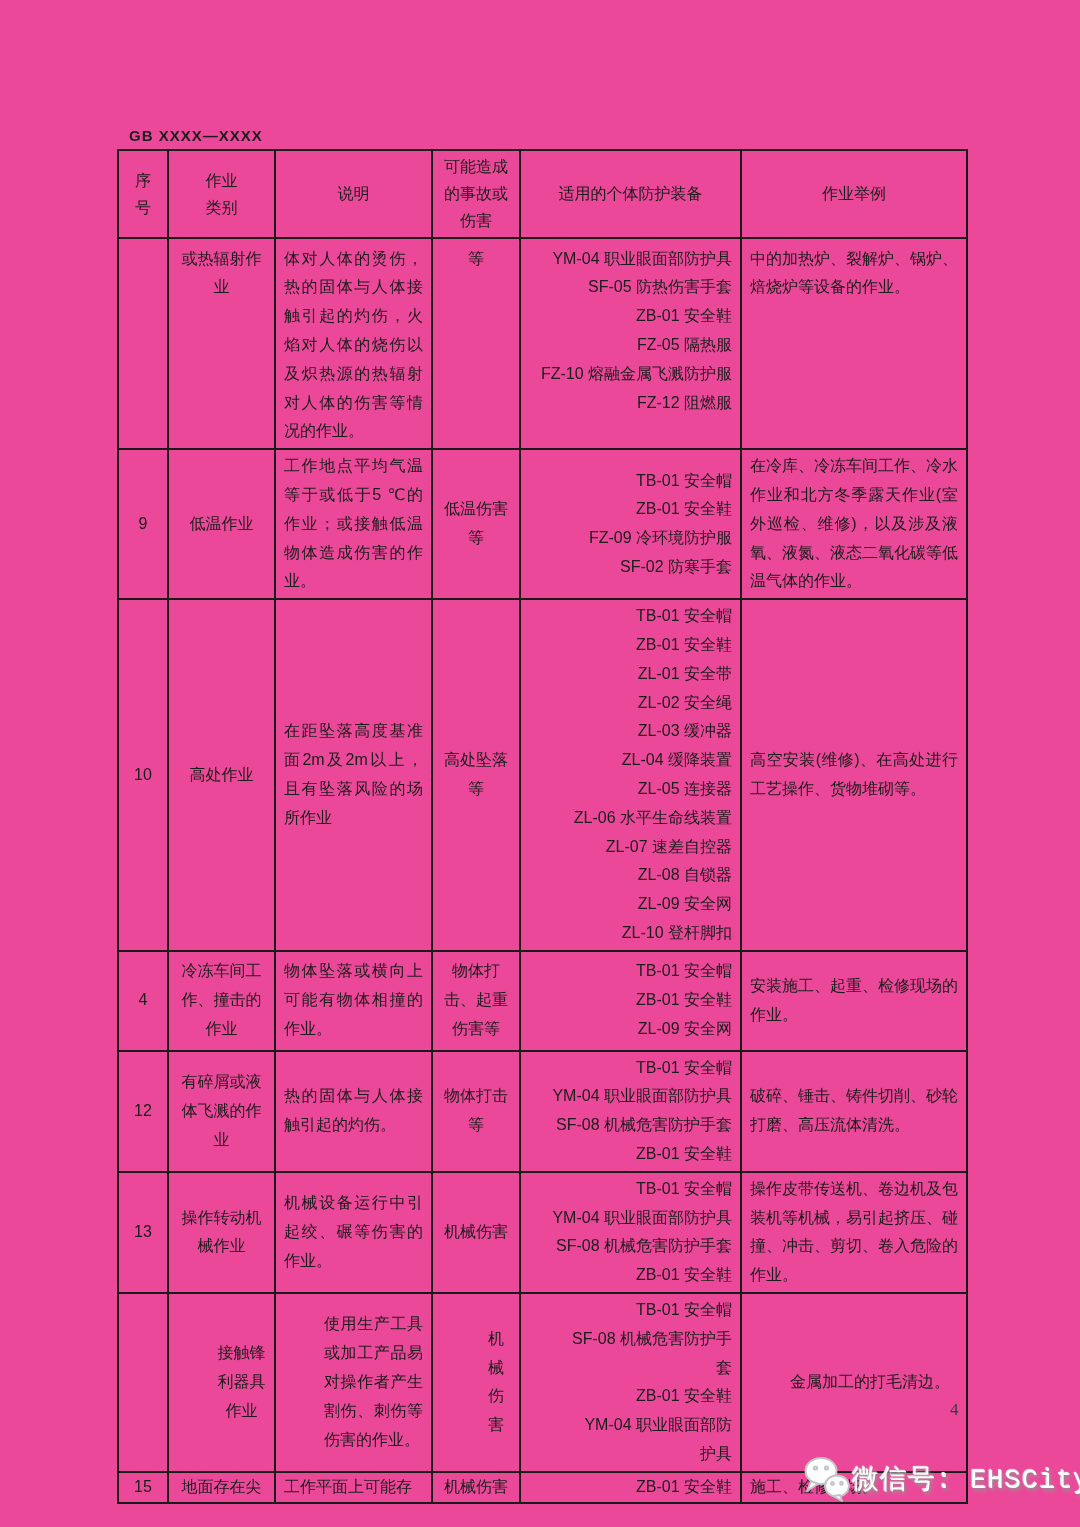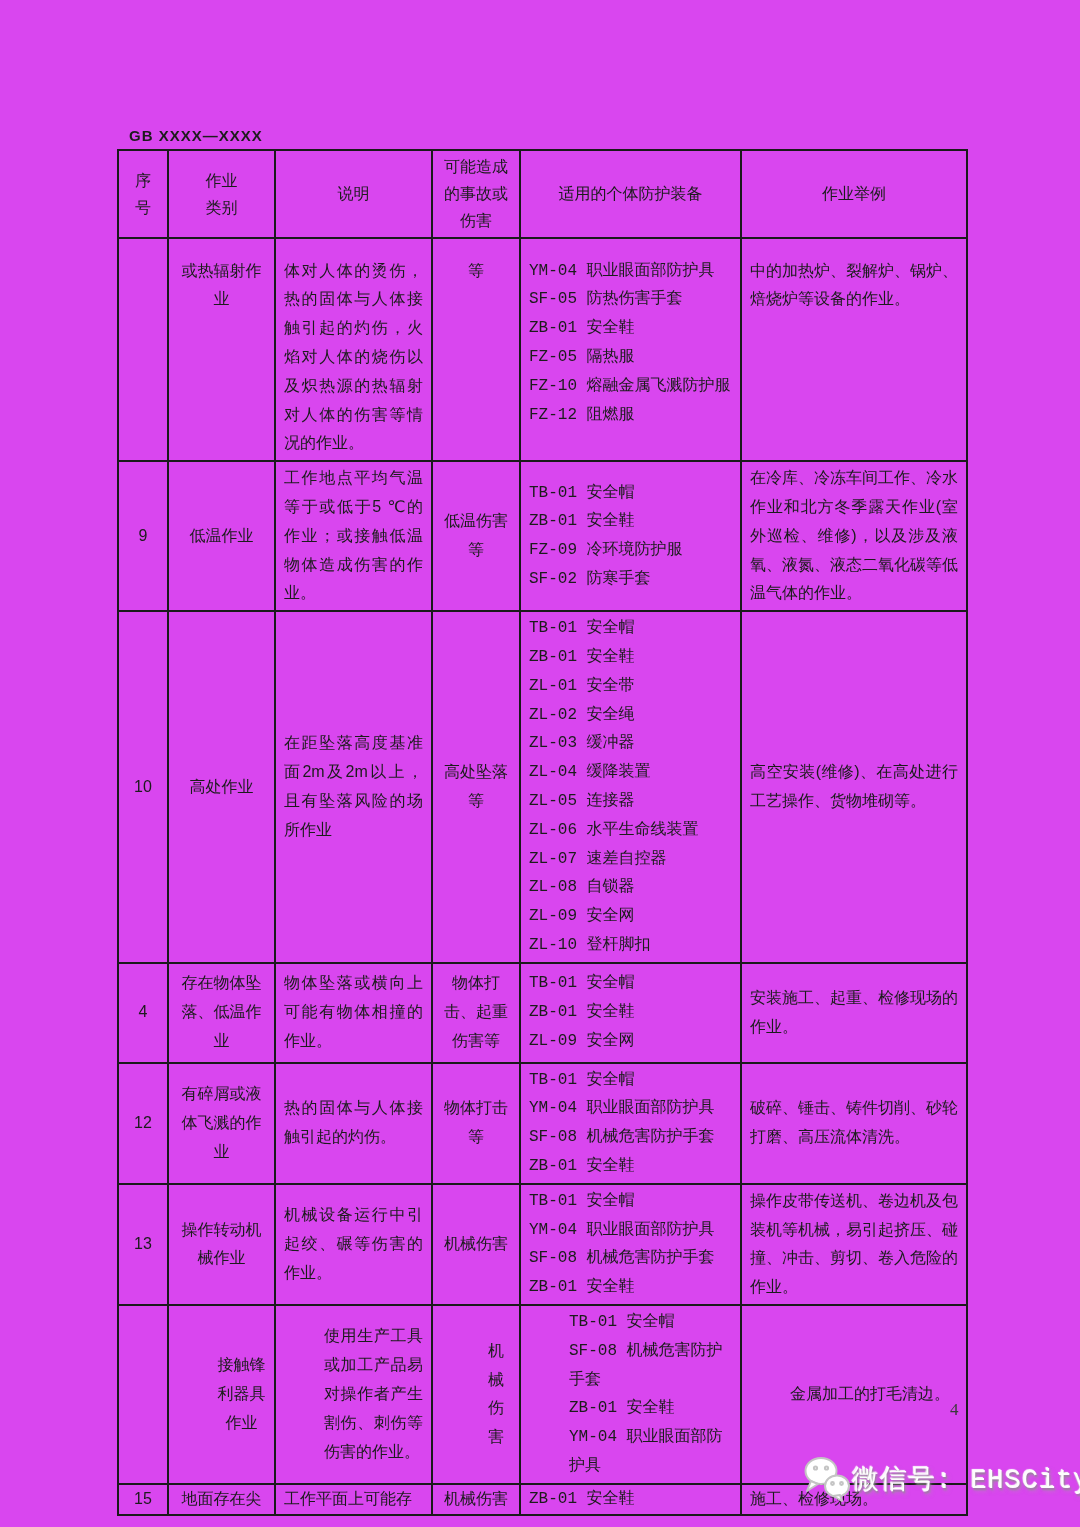--- a/index.html
+++ b/index.html
@@ -5,21 +5,21 @@
   * { margin: 0; padding: 0; box-sizing: border-box; }
   html, body { background: #ffffff; }
   body {
     width: 1080px; height: 1527px;
     font-family: "Liberation Sans", "DejaVu Sans", sans-serif;
     color: #1c1c1c;
   }
   .page {
     position: relative;
     width: 1080px; height: 1527px;
-    background: #d946ef;
+    background: #ec4899;
     overflow: hidden;
   }
   .doc-header {
     position: absolute;
     left: 129px; top: 127px;
     font-size: 15px;
     font-weight: 600;
     letter-spacing: 1px;
     color: #1c1c1c;
     white-space: pre;
@@ -43,23 +43,23 @@
   table.ppe thead th {
     font-weight: 400;
     text-align: center;
     white-space: pre-line;
     height: 83px;
     line-height: 1.7;
   }
   td.c-no, td.c-cat, td.c-haz { text-align: center; }
   td.c-desc { text-align: justify; border-radius: 8px; }
   td.c-ex { text-align: justify; }
-  td.c-equip { white-space: pre-line; padding-left: 14px; text-align: left; font-family: Liberation Mono, monospace; }
+  td.c-equip { white-space: pre-line; padding-left: 14px; text-align: right; }
   
-  tbody tr:nth-child(1) td { height: 201px; vertical-align: top; padding-top: 18px; }
+  tbody tr:nth-child(1) td { height: 201px; vertical-align: top; padding-top: 6px; }
   tbody tr:nth-child(2) td { height: 148px; }
   tbody tr:nth-child(3) td { height: 338px; }
   tbody tr:nth-child(4) td { height: 100px; }
   tbody tr:nth-child(5) td { height: 114px; }
   tbody tr:nth-child(6) td { height: 116px; }
   tbody tr:nth-child(7) td { height: 119px; padding-left: 48px; }
   tbody tr:nth-child(8) td { height: 30px; padding-top: 0; padding-bottom: 0; margin-top: 8px; }
   .page-number {
     position: absolute;
     left: 950px; top: 1400px;
@@ -160,21 +160,21 @@
 ZL-06 水平生命线装置
 ZL-07 速差自控器
 ZL-08 自锁器
 ZL-09 安全网
 ZL-10 登杆脚扣</td>
     <td class="c-ex">高空安装(维修)、在高处进行工艺操作、货物堆砌等。</td>
   </tr>
 
   <tr>
     <td class="c-no">4</td>
-    <td class="c-cat">存在物体坠落、低温作业</td>
+    <td class="c-cat">冷冻车间工作、撞击的作业</td>
     <td class="c-desc">物体坠落或横向上可能有物体相撞的作业。</td>
     <td class="c-haz">物体打击、起重伤害等</td>
     <td class="c-equip">TB-01 安全帽
 ZB-01 安全鞋
 ZL-09 安全网</td>
     <td class="c-ex">安装施工、起重、检修现场的作业。</td>
   </tr>
 
   <tr>
     <td class="c-no">12</td>

